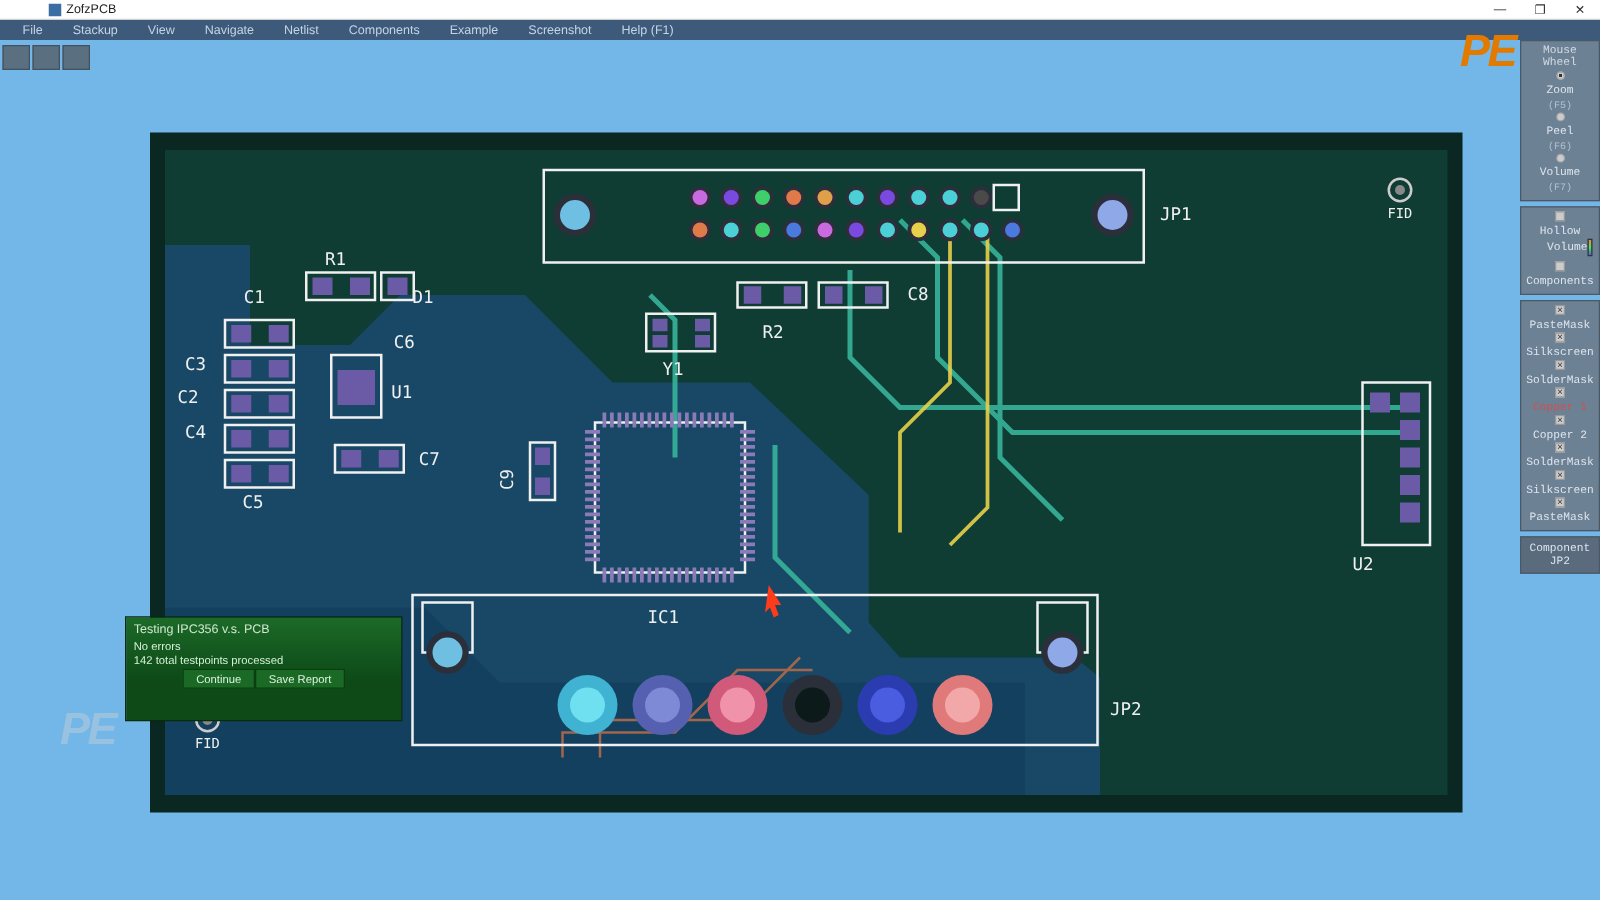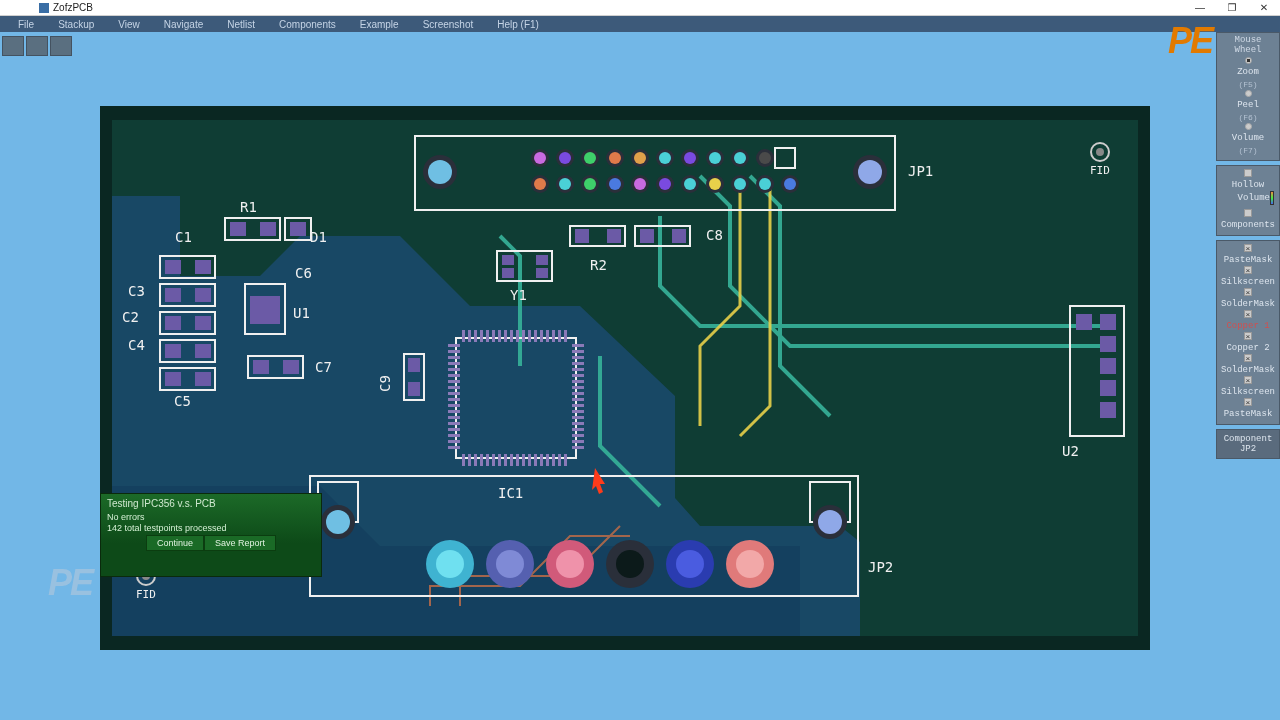--- a/index.html
+++ b/index.html
@@ -72,21 +72,21 @@
              border:1px solid #333; margin-right:2px;}
 
   
   .pe-mark-top { position:absolute; right:68px; top:20px; z-index:5;
     font: italic bold 36px "Arial"; color: var(--pe-color); letter-spacing:-2px;}
   .pe-mark-bot { position:absolute; left:48px; top:562px; z-index:2;
     font: italic bold 36px "Arial"; color: rgba(180,200,220,.6); letter-spacing:-2px;}
 
   
   .viewport {
-    position:absolute; left:100px; top:106px; width:1050px; height:544px;
+    position:absolute; left:120px; top:106px; width:1050px; height:544px;
     background: var(--board-dark);
   }
   .viewport svg { width:100%; height:100%; display:block; }
 
   
   .dialog {
     position:absolute; left:100px; top:493px; width:222px; height:84px;
     background: linear-gradient(#1c6a28, var(--dialog-green) 60%);
     border:1px solid #0a2a0c; font-size:10px; color:#d4f0d4; z-index:20;
     padding:4px 6px;

